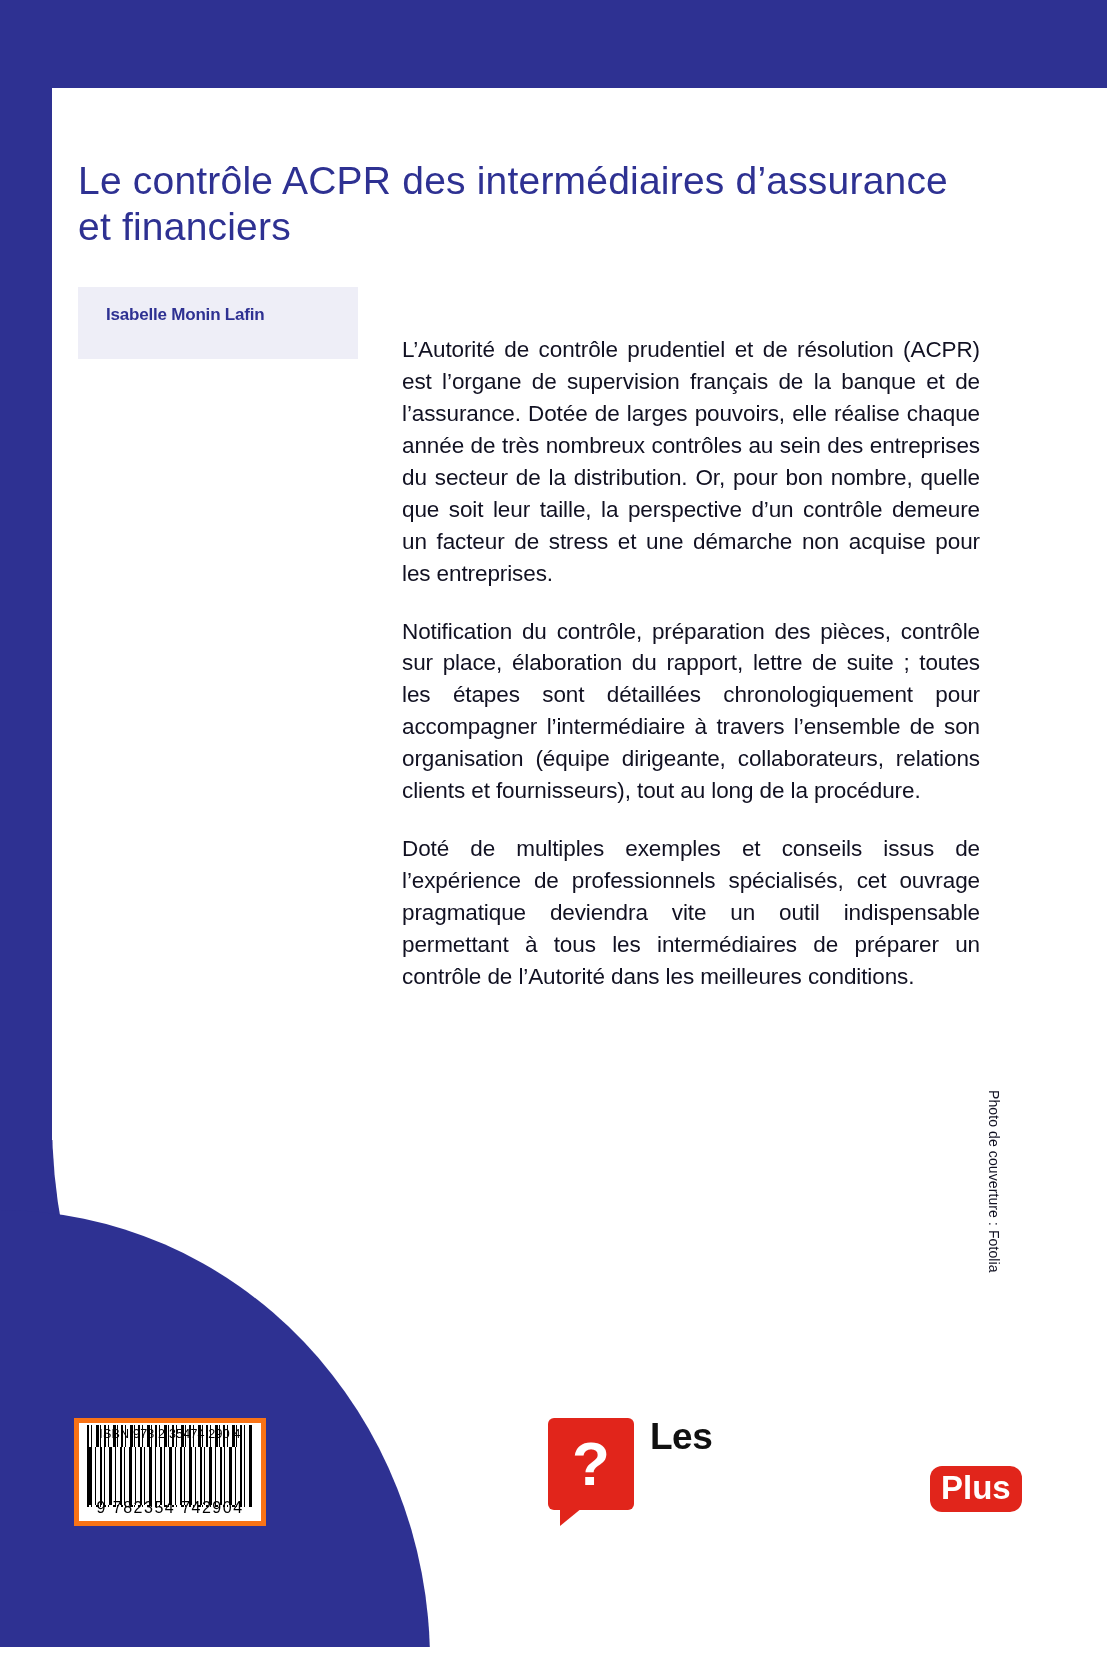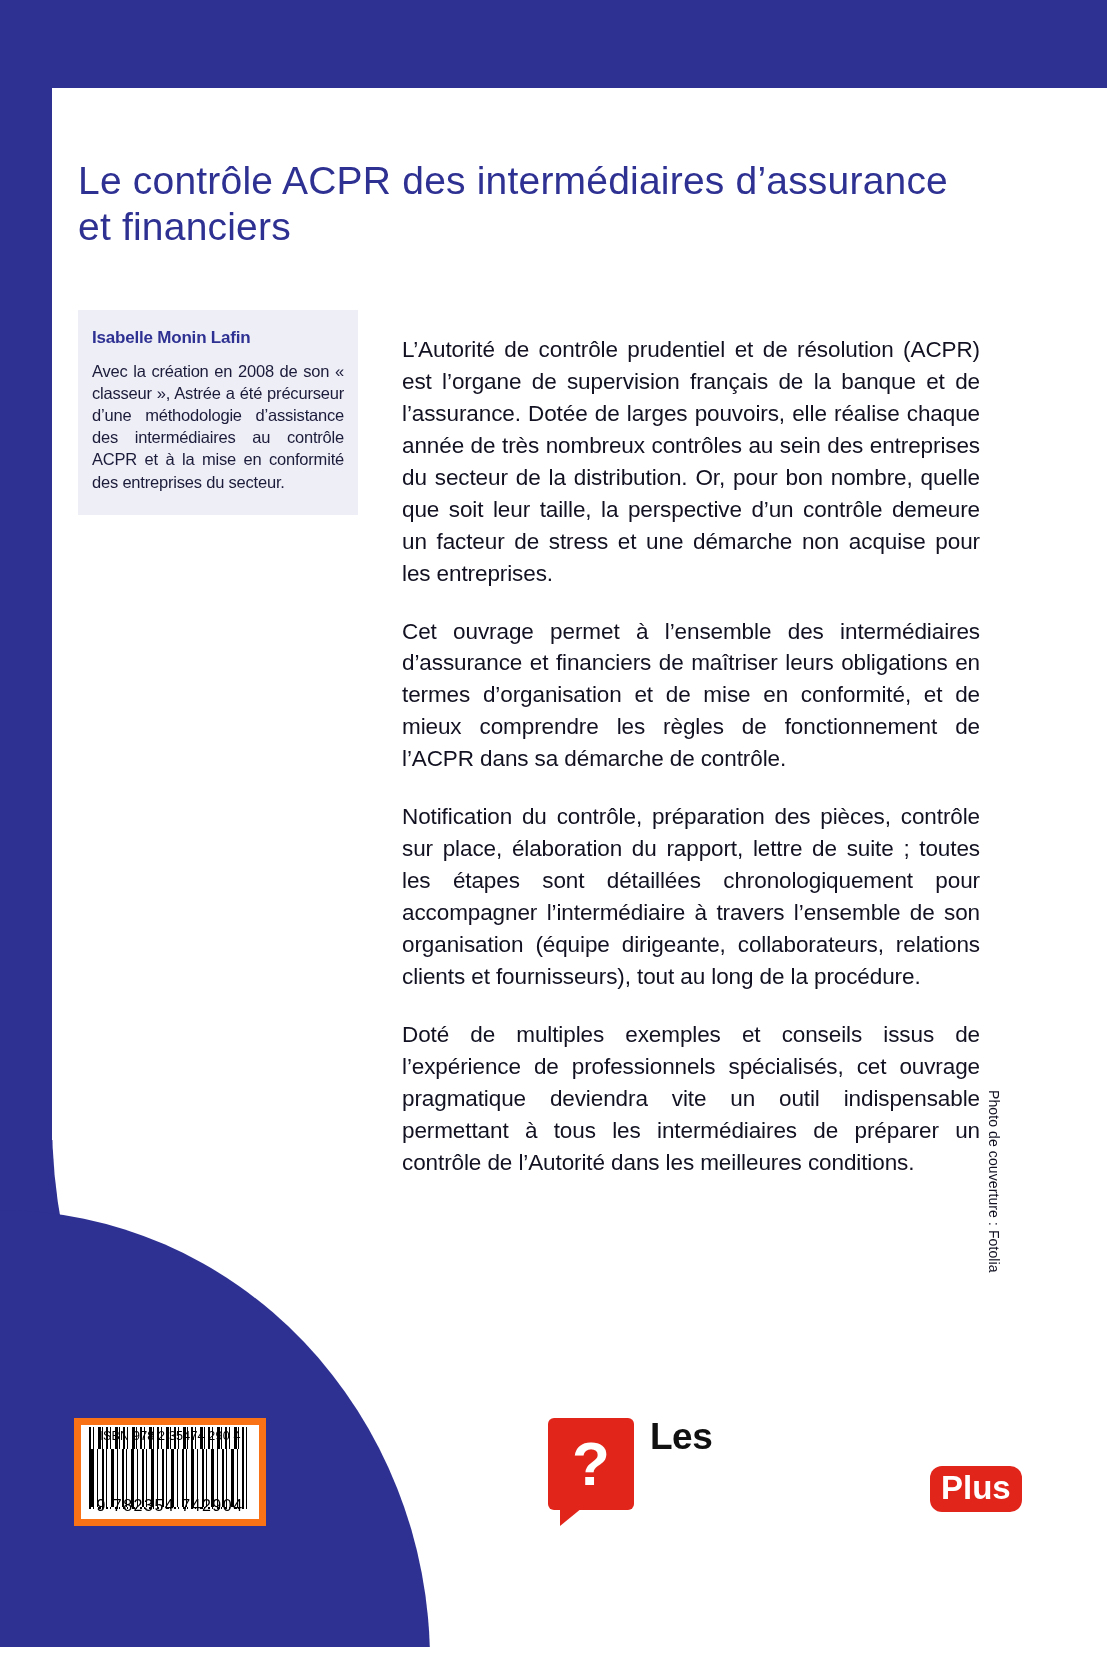--- a/index.html
+++ b/index.html
@@ -89,24 +89,24 @@
     font-size: 39px;
     line-height: 1.18;
     font-weight: 400;
     letter-spacing: 0.2px;
   }
 
   
   .author-box {
     position: absolute;
     left: 78px;
-    top: 310px;
+    top: 287px;
     width: 280px;
     background: #eeeef7;
-    padding: 18px 14px 22px 14px;
+    padding: 18px 14px 22px 28px;
     box-sizing: border-box;
   }
   .author-name {
     color: #2e3192;
     font-size: 17px;
     font-weight: bold;
     margin: 0 0 12px 0;
     letter-spacing: -0.2px;
   }
   .author-para {
@@ -151,21 +151,21 @@
   }
 
   
   .barcode-box {
     position: absolute;
     left: 74px;
     top: 1418px;
     width: 192px;
     height: 108px;
     background: #ffffff;
-    border: 7px solid #f97316;
+    border: 5px solid #f97316;
     box-sizing: border-box;
     z-index: 12;
   }
   .barcode-isbn {
     position: absolute;
     left: 0;
     top: 4px;
     width: 100%;
     text-align: center;
     font-size: 12.5px;
@@ -294,26 +294,24 @@
   <div class="curve-cut"></div>
   <div class="curve-white"></div>
   <div class="curve-navy-inner"></div>
 
   <div class="content">
 
     <h1 class="title">Le contrôle ACPR des intermédiaires d’assurance et financiers</h1>
 
     <div class="author-box">
       <div class="author-name">Isabelle Monin Lafin</div>
-      <p class="author-para">Avec la création en 2008 de son « classeur », Astrée a été précurseur d’une méthodologie d’assistance des intermédiaires au contrôle ACPR et à la mise en conformité des entreprises du secteur.</p>
     </div>
 
     <div class="main-col">
       <p>L’Autorité de contrôle prudentiel et de résolution (ACPR) est l’organe de supervision français de la banque et de l’assurance. Dotée de larges pouvoirs, elle réalise chaque année de très nombreux contrôles au sein des entreprises du secteur de la distribution. Or, pour bon nombre, quelle que soit leur taille, la perspective d’un contrôle demeure un facteur de stress et une démarche non acquise pour les entreprises.</p>
-      <p>Cet ouvrage permet à l’ensemble des intermédiaires d’assurance et financiers de maîtriser leurs obligations en termes d’organisation et de mise en conformité, et de mieux comprendre les règles de fonctionnement de l’ACPR dans sa démarche de contrôle.</p>
       <p>Notification du contrôle, préparation des pièces, contrôle sur place, élaboration du rapport, lettre de suite ; toutes les étapes sont détaillées chronologiquement pour accompagner l’intermédiaire à travers l’ensemble de son organisation (équipe dirigeante, collaborateurs, relations clients et fournisseurs), tout au long de la procédure.</p>
       <p>Doté de multiples exemples et conseils issus de l’expérience de professionnels spécialisés, cet ouvrage pragmatique deviendra vite un outil indispensable permettant à tous les intermédiaires de préparer un contrôle de l’Autorité dans les meilleures conditions.</p>
     </div>
 
     <div class="photo-credit">Photo de couverture : Fotolia</div>
 
     <div class="barcode-box">
       <div class="barcode-bars"></div>
       <div class="barcode-bars2"></div>
       <div class="barcode-isbn">ISBN 978 2 35474 290 4</div>

